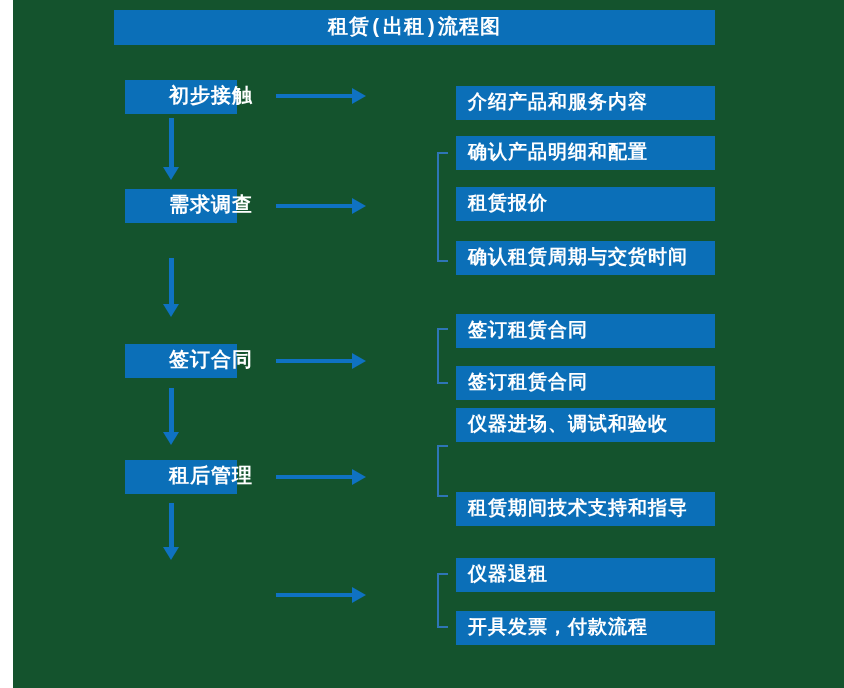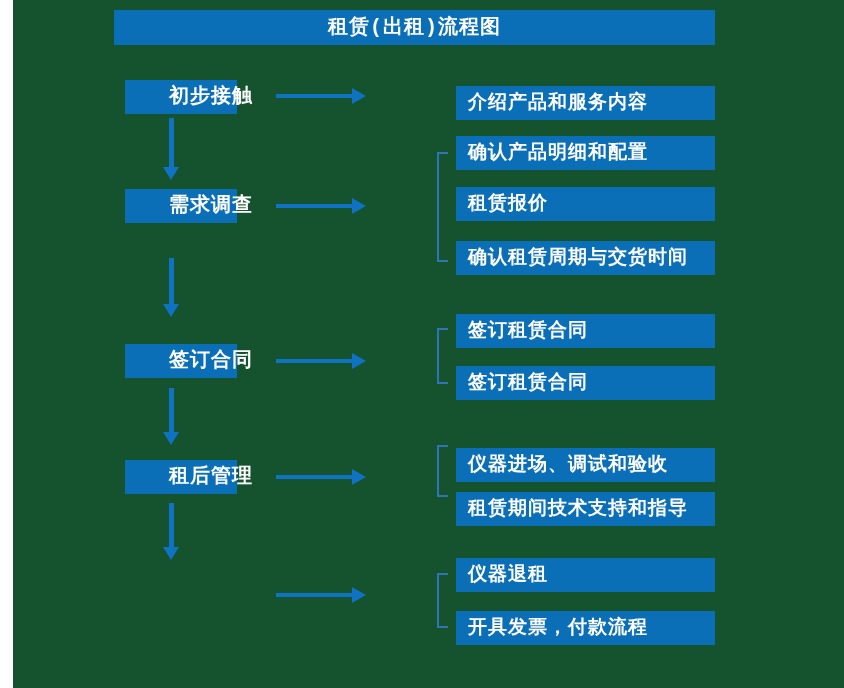--- a/index.html
+++ b/index.html
@@ -100,21 +100,21 @@
   <div class="box left-box" style="top:189px">需求调查</div>
   <div class="box left-box" style="top:344px">签订合同</div>
   <div class="box left-box" style="top:460px">租后管理</div>
 
   <div class="box right-box" style="top:86px">介绍产品和服务内容</div>
   <div class="box right-box" style="top:136px">确认产品明细和配置</div>
   <div class="box right-box" style="top:187px">租赁报价</div>
   <div class="box right-box" style="top:241px">确认租赁周期与交货时间</div>
   <div class="box right-box" style="top:314px">签订租赁合同</div>
   <div class="box right-box" style="top:366px">签订租赁合同</div>
-  <div class="box right-box" style="top:448px">仪器进场、调试和验收</div>
+  <div class="box right-box" style="top:408px">仪器进场、调试和验收</div>
   <div class="box right-box" style="top:492px">租赁期间技术支持和指导</div>
   <div class="box right-box" style="top:611px">开具发票，付款流程</div>
   <div class="box right-box" style="top:558px">仪器退租</div>
 
   <div class="h-arrow-shaft" style="top:94px"></div>
   <div class="h-arrow-head" style="top:88px"></div>
   <div class="h-arrow-shaft" style="top:204px"></div>
   <div class="h-arrow-head" style="top:198px"></div>
   <div class="h-arrow-shaft" style="top:359px"></div>
   <div class="h-arrow-head" style="top:353px"></div>

